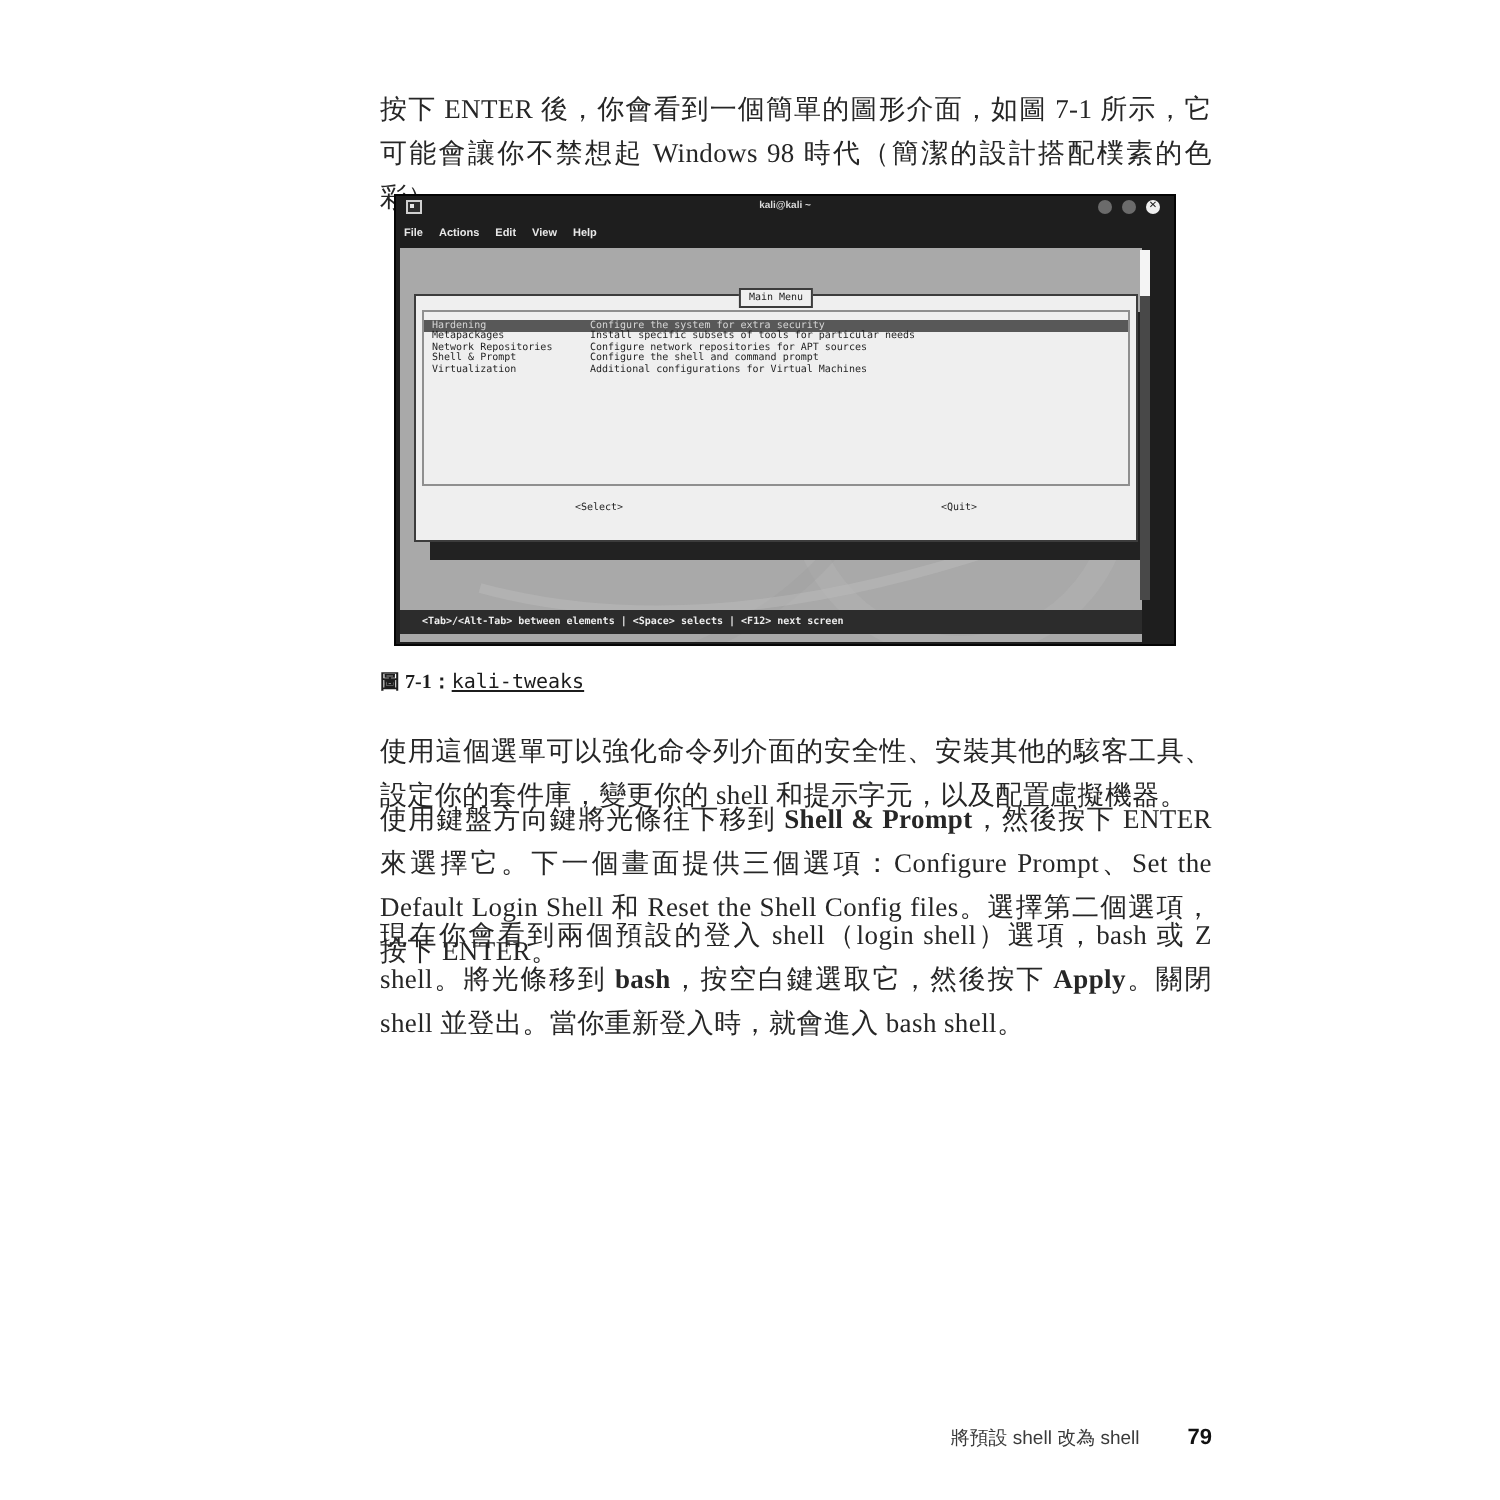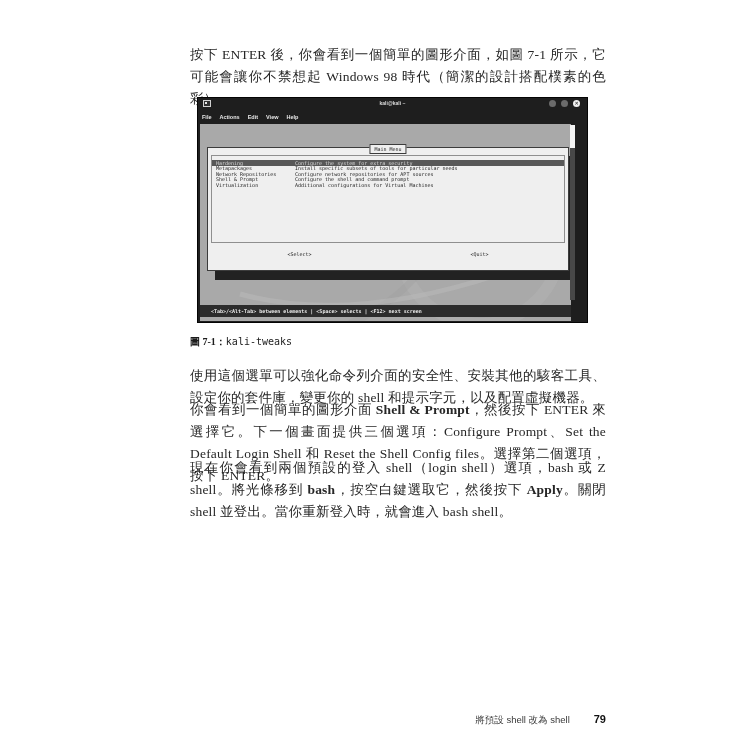--- a/index.html
+++ b/index.html
@@ -44,21 +44,21 @@
           font:5px "DejaVu Sans Mono","Liberation Mono",monospace;color:#1f1f1f;}
   .keybar{position:absolute;left:0;bottom:4px;width:387px;height:12px;background:#2c2c2c;
           color:#ececec;font:bold 5px "DejaVu Sans Mono","Liberation Mono",monospace;
           line-height:12px;padding-left:11px;box-sizing:border-box;white-space:nowrap;}
   .sb-track{position:absolute;right:12px;top:27px;bottom:22px;width:5px;background:#484848;}
   .sb-thumb{position:absolute;right:12px;top:27px;width:5px;height:23px;background:#f4f4f4;}
 
   
   .caption{position:absolute;left:190px;top:331px;color:#1c1c1c;}
   .caption .cp{font:bold 10px "Liberation Serif","DejaVu Serif",serif;margin-top:47px;}
-  .caption .cn{font:10px "DejaVu Sans Mono","Liberation Mono",monospace;}
+  .caption .cn{font:10px "DejaVu Sans Mono","Liberation Mono",monospace;text-decoration:underline;}
   .footer{position:absolute;left:190px;top:713px;width:416px;text-align:right;
           font:9.5px "Liberation Sans","DejaVu Sans",sans-serif;color:#3a3a3a;}
   .footer .pgnum{font:bold 11px "Liberation Sans","DejaVu Sans",sans-serif;color:#111;margin-left:24px;}
 </style>
 </head>
 <body>
 
 <div class="para" style="top:44px"><span>按下 ENTER 後，你會看到一個簡單的圖形介面，如圖 7-1 所示，它可能會讓你不禁想起 Windows 98 時代（簡潔的設計搭配樸素的色彩）。</span></div>
 
 <div class="term">
@@ -123,18 +123,18 @@
 
   <div class="sb-track"></div>
   <div class="sb-thumb"></div>
 </div>
 
 <div class="caption">
   <span class="cp">圖 7-1：</span><span class="cn">kali-tweaks</span>
 </div>
 
 <div class="para" style="top:365px"><span>使用這個選單可以強化命令列介面的安全性、安裝其他的駭客工具、設定你的套件庫，變更你的 shell 和提示字元，以及配置虛擬機器。</span></div>
-<div class="para" style="top:399px"><span>你會看到一個簡單的圖形介面 </span><b>Shell &amp; Prompt</b><span>，然後按下 ENTER 來選擇它。下一個畫面提供三個選項：Configure Prompt、Set the Default Login Shell 和 Reset the Shell Config files。選擇第二個選項，按下 ENTER。</span></div>
+<div class="para" style="top:399px"><span>使用鍵盤方向鍵將光條往下移到 </span><b>Shell &amp; Prompt</b><span>，然後按下 ENTER 來選擇它。下一個畫面提供三個選項：Configure Prompt、Set the Default Login Shell 和 Reset the Shell Config files。選擇第二個選項，按下 ENTER。</span></div>
 <div class="para" style="top:457px"><span>現在你會看到兩個預設的登入 shell（login shell）選項，bash 或 Z shell。將光條移到 </span><b>bash</b><span>，按空白鍵選取它，然後按下 </span><b>Apply</b><span>。關閉 shell 並登出。當你重新登入時，就會進入 bash shell。</span></div>
 
 <div class="footer">
   <span>將預設 shell 改為 shell</span><span class="pgnum">79</span>
 </div>
 
 </body></html>

